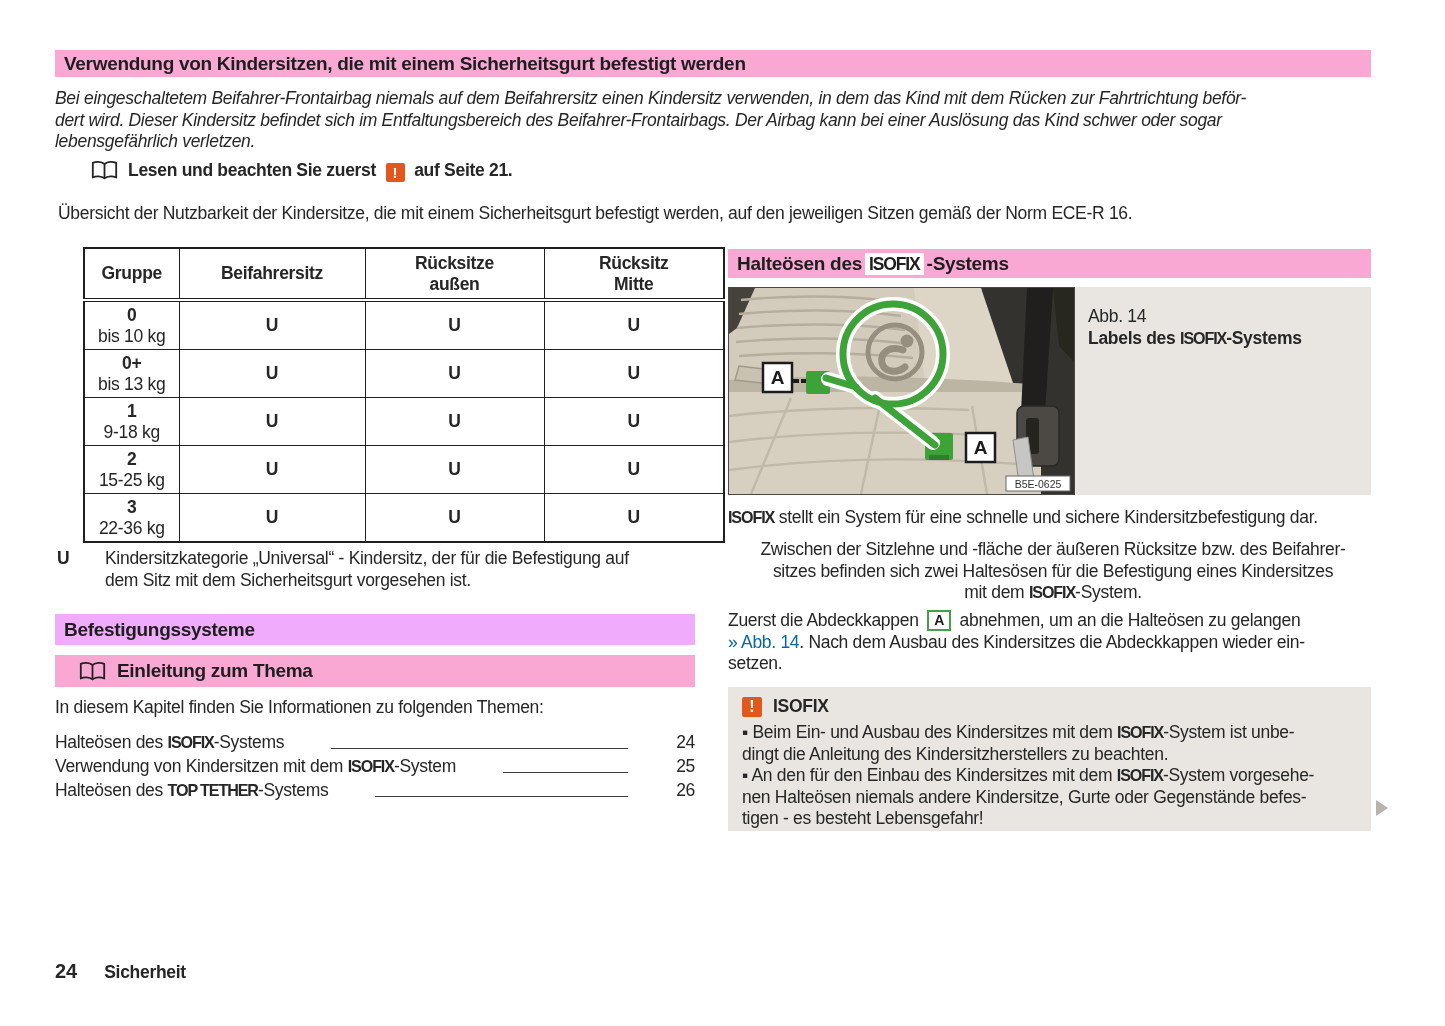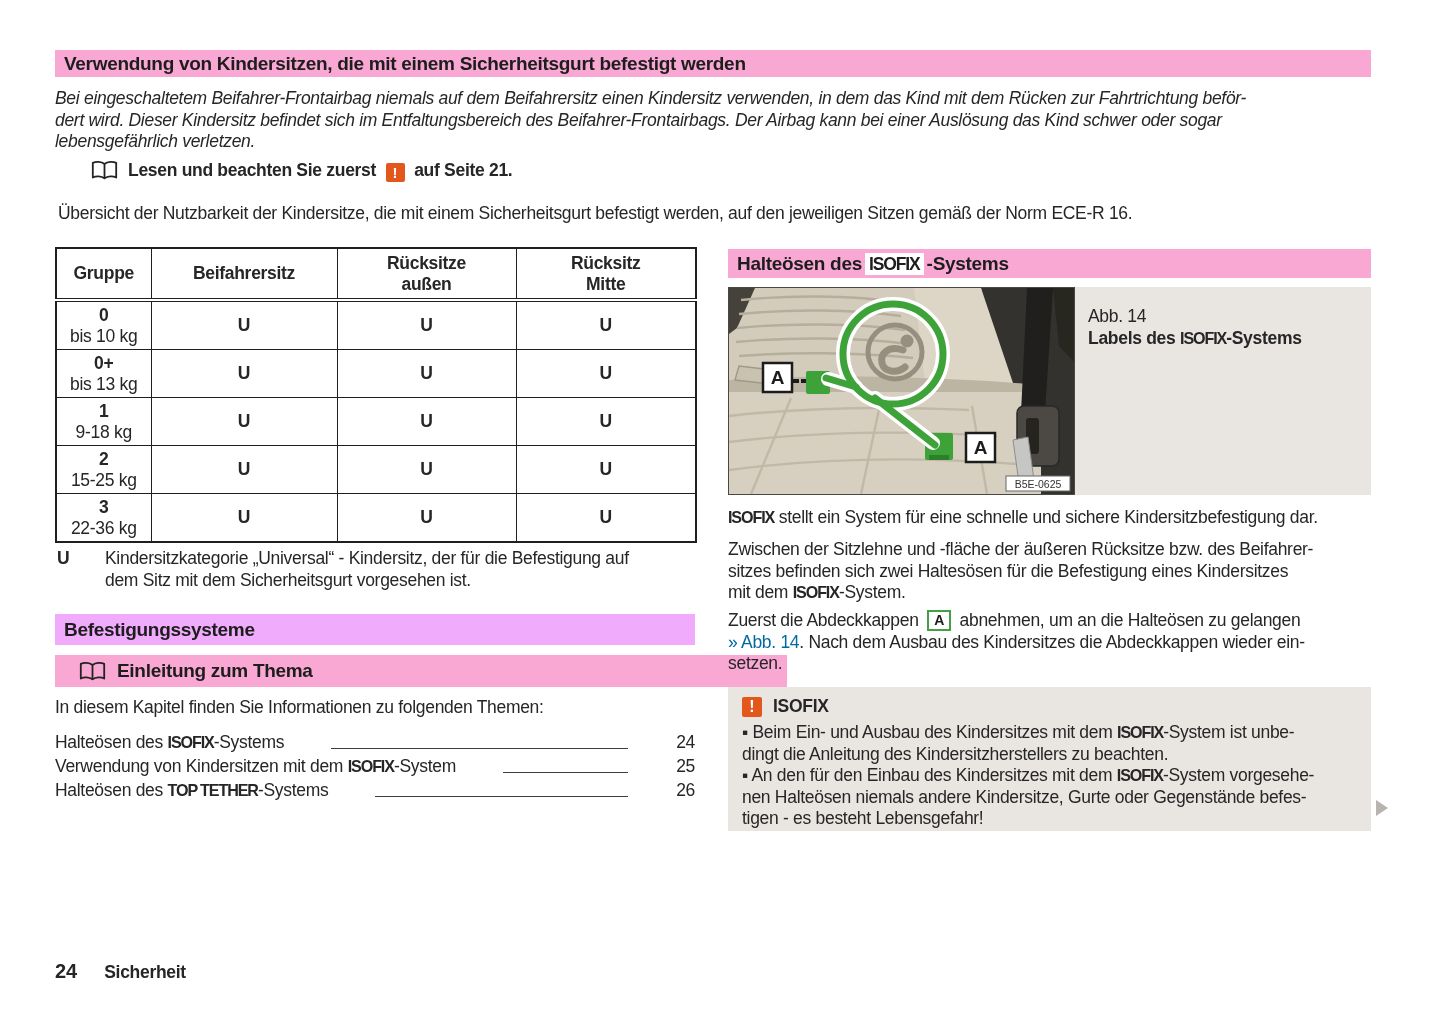--- a/index.html
+++ b/index.html
@@ -21,21 +21,21 @@
   .seg-t{}
   .seg-b{font-weight:700;letter-spacing:-1.1px;font-size:0.92em;}
   .seg-bbox{font-weight:700;letter-spacing:-1.1px;font-size:0.92em;background:#ffffff;padding:1px 4px;margin:0 3px;}
   .seg-link{color:#0369a1;}
   .seg-abox{display:inline-block;border:2px solid #43a047;background:#fff;font-weight:700;
     font-size:14px;line-height:15px;padding:1px 5px;margin:0 4px;vertical-align:1px;color:#1c1c1c;}
   .seg-excl{display:inline-block;background:#e4571c;color:#fff;font-weight:700;width:19px;height:19px;
     line-height:19px;text-align:center;border-radius:2px;margin:0 5px;vertical-align:-2px;font-size:15px;letter-spacing:0;}
 
   
-  table.seats{border-collapse:collapse;table-layout:fixed;width:640px;border:2px solid #1f1f1f;}
+  table.seats{border-collapse:collapse;table-layout:fixed;width:640px;border:2px solid #1f1f1f;margin-left:28px;}
   table.seats th,table.seats td{border:1.3px solid #1f1f1f;text-align:center;vertical-align:middle;padding:0;}
   table.seats thead th{height:49px;border-bottom:4px double #1f1f1f;font-size:17.5px;line-height:21px;font-weight:700;}
   table.seats td{height:47px;font-size:17.5px;}
   .cell-2l div{line-height:21px;}
   .grp-top{font-weight:700;}
   .u-val{font-weight:700;}
 
   
   .toc-row{display:flex;align-items:flex-end;width:640px;height:24px;font-size:17.5px;line-height:22px;gap:33px;}
   .toc-leader{flex:1;border-bottom:1.6px solid #3c3c3c;margin:0 8px 4px 14px;}
@@ -175,21 +175,21 @@
 
 <div class="abs" style="left:57px;top:548px;width:640px;display:flex;">
   <div class="txt bold" style="width:48px;">U</div>
   <div class="txt"><span class="seg-t">Kindersitzkategorie „Universal“ - Kindersitz, der für die Befestigung auf</span><br><span class="seg-t">dem Sitz mit dem Sicherheitsgurt vorgesehen ist.</span></div>
 </div>
 
 <div class="abs bar-green h-bar" style="left:55px;top:614px;width:640px;height:31px;">
   <span>Befestigungssysteme</span>
 </div>
 
-<div class="abs bar-taupe h-bar" style="left:55px;top:655px;width:732px;height:32px;gap:11px;padding-left:24px;">
+<div class="abs bar-taupe h-bar" style="left:55px;top:655px;width:640px;height:32px;gap:11px;padding-left:24px;">
   <svg class="book-icon" width="27" height="21" viewBox="0 0 24 18">
     <path d="M12 3.2 C9.2 0.8 4.4 0.8 1.6 2.2 L1.6 15.2 C4.4 13.8 9.2 13.8 12 16 C14.8 13.8 19.6 13.8 22.4 15.2 L22.4 2.2 C19.6 0.8 14.8 0.8 12 3.2 Z M12 3.2 L12 16" fill="none" stroke="#222" stroke-width="1.6" stroke-linejoin="round"></path>
   </svg>
   <span>Einleitung zum Thema</span>
 </div>
 
 <div class="abs txt" style="left:55px;top:697px;width:640px;">In diesem Kapitel finden Sie Informationen zu folgenden Themen:</div>
 
 <div class="abs" style="left:55px;top:729px;">
   <div class="toc-row">
@@ -287,21 +287,21 @@
     </svg>
   </div>
   <div class="abs caption" style="left:360px;top:18px;">
     <div>Abb. 14</div>
     <div class="bold"><span class="seg-t">Labels des </span><span class="seg-b">ISOFIX</span><span class="seg-t">-Systems</span></div>
   </div>
 </div>
 
 <div class="abs txt" style="left:728px;top:507px;width:650px;"><span class="seg-b">ISOFIX</span><span class="seg-t"> stellt ein System für eine schnelle und sichere Kindersitzbefestigung dar.</span></div>
 
-<div class="abs txt" style="left:728px;top:539px;width:650px;"><span class="seg-t">Zwischen der Sitzlehne und -fläche der äußeren Rücksitze bzw. des Beifahrer-</span><br><span class="seg-t">sitzes befinden sich zwei Haltesösen für die Befestigung eines Kindersitzes</span><br><span class="seg-t">mit dem </span><span class="seg-b">ISOFIX</span><span class="seg-t">-System.</span></div>
+<div class="abs txt" style="left:728px;top:539px;width:650px;text-align:center;"><span class="seg-t">Zwischen der Sitzlehne und -fläche der äußeren Rücksitze bzw. des Beifahrer-</span><br><span class="seg-t">sitzes befinden sich zwei Haltesösen für die Befestigung eines Kindersitzes</span><br><span class="seg-t">mit dem </span><span class="seg-b">ISOFIX</span><span class="seg-t">-System.</span></div>
 
 <div class="abs txt" style="left:728px;top:610px;width:650px;"><span class="seg-t">Zuerst die Abdeckkappen </span><span class="seg-abox">A</span><span class="seg-t"> abnehmen, um an die Halteösen zu gelangen</span><br><span class="seg-link">» Abb. 14</span><span class="seg-t">. Nach dem Ausbau des Kindersitzes die Abdeckkappen wieder ein-</span><br><span class="seg-t">setzen.</span></div>
 
 <div class="abs warn-box" style="left:728px;top:687px;width:643px;height:144px;">
   <div class="warn-title">
     <span class="warn-icon">!</span>
     <span>ISOFIX</span>
   </div>
   <div class="txt"><span class="seg-t">▪ Beim Ein- und Ausbau des Kindersitzes mit dem </span><span class="seg-b">ISOFIX</span><span class="seg-t">-System ist unbe-</span><br><span class="seg-t">dingt die Anleitung des Kindersitzherstellers zu beachten.</span></div>
   <div class="txt"><span class="seg-t">▪ An den für den Einbau des Kindersitzes mit dem </span><span class="seg-b">ISOFIX</span><span class="seg-t">-System vorgesehe-</span><br><span class="seg-t">nen Halteösen niemals andere Kindersitze, Gurte oder Gegenstände befes-</span><br><span class="seg-t">tigen - es besteht Lebensgefahr!</span></div>

